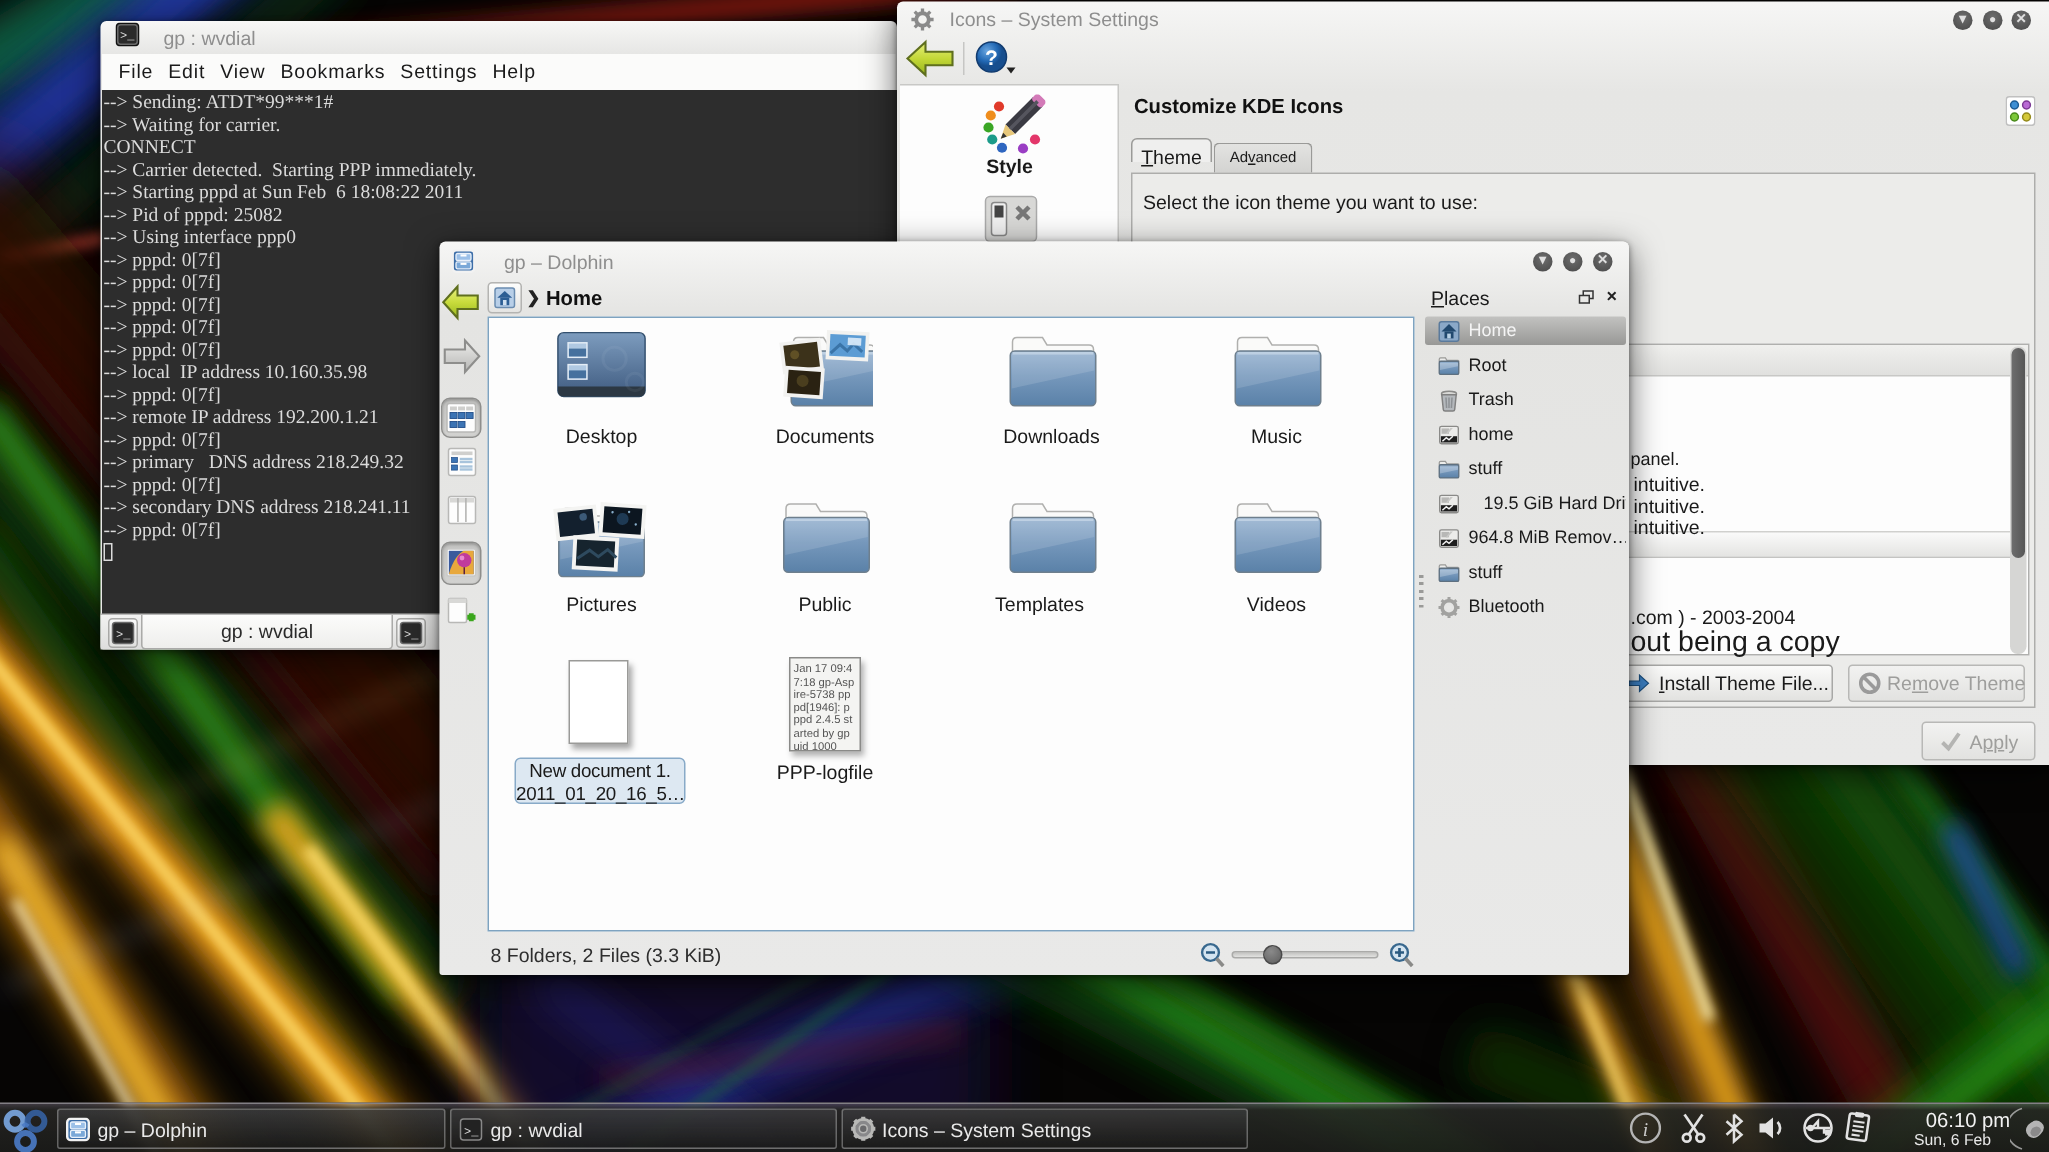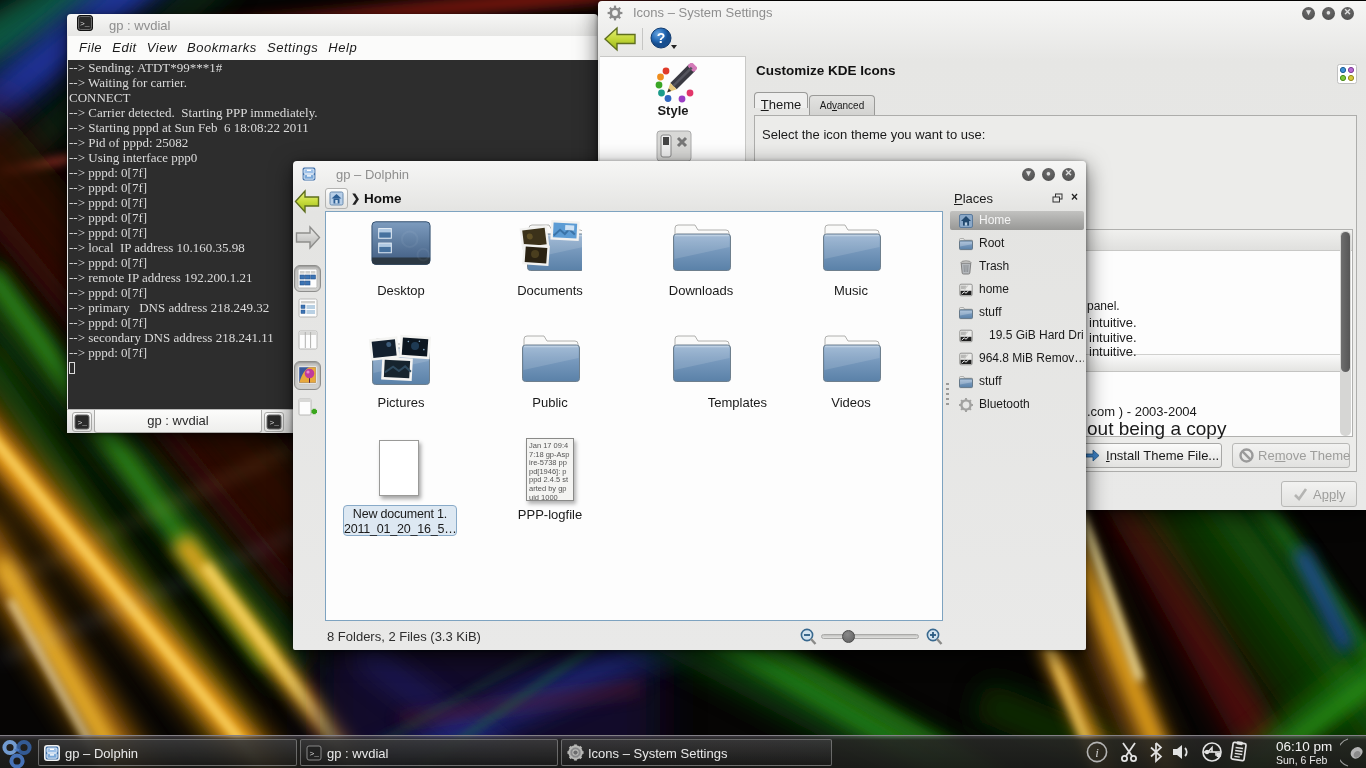--- a/index.html
+++ b/index.html
@@ -7,21 +7,21 @@
 body{font-family:"Liberation Sans",sans-serif;}
 .abs{position:absolute;}
 
 .win{position:absolute;border-radius:4px 4px 2px 2px;box-shadow:0 6px 22px rgba(0,0,0,.6),0 1px 4px rgba(0,0,0,.45);}
 .tbar{position:absolute;left:0;top:0;right:0;color:#8e8e8e;font-size:13px;}
 .wbtn{position:absolute;width:13px;height:13px;border-radius:50%;background:radial-gradient(circle at 50% 35%,#6e6e6e,#474747);}
 .wbtn span{position:absolute;left:0;top:-1px;width:13px;text-align:center;font-size:9px;color:#e0e0e0;font-weight:bold;line-height:13px;}
 
 #term{left:67px;top:14px;width:531px;height:419px;background:linear-gradient(#f7f7f6,#e3e3e1 26px,#e9e9e8);}
 #term .menu{position:absolute;left:1px;right:1px;top:22px;height:24px;background:#fbfbfa;color:#1a1a1a;font-size:13px;}
-#term .menu span{margin-right:10px;letter-spacing:.55px;font-style:italic;}
+#term .menu span{margin-right:10px;letter-spacing:.55px;}
 #tscreen{position:absolute;left:1px;top:46px;width:530px;height:363px;background:#2d2d2d;color:#dbdbdb;}
 #tscreen pre{margin:0;padding:0px 0 0 1px;font-family:Liberation Serif, serif;font-size:13px;line-height:15px;letter-spacing:0px;}
 #ttabs{position:absolute;left:0;bottom:0;width:530px;height:24px;background:linear-gradient(#f2f2f1,#dddddc);border-top:1px solid #b9b9b8;}
 
 #syss{left:598px;top:1px;width:768px;height:509px;background:linear-gradient(#f6f6f5,#e6e6e4 60px,#e9e9e8);border-radius:4px 0 0 4px;}
 
 #dolph{left:293px;top:161px;width:793px;height:489px;background:linear-gradient(#f6f6f5,#e4e4e2 50px,#e9e9e8);}
 
 #bar{position:absolute;left:0;top:735px;width:1366px;height:33px;border-top:1px solid rgba(165,162,170,.75);background:linear-gradient(rgba(105,98,112,.55),rgba(38,38,36,.9) 4px,rgba(28,28,26,.93));}
 .task{position:absolute;top:3px;height:27px;border:1px solid rgba(160,160,160,.55);border-radius:2px;background:linear-gradient(rgba(90,90,95,.35),rgba(25,25,25,.25));color:#e9e9e9;font-size:13px;}
@@ -558,21 +558,21 @@
         </g>
       </svg>
     <div class="abs lb" style="left:58px;top:234px;width:100px;text-align:center">Pictures</div>
     <svg class="abs" style="left:226px;top:169px" width="62" height="54">
         <use href="#folder" width="64" height="54"></use>
       </svg>
     <div class="abs lb" style="left:207px;top:234px;width:100px;text-align:center">Public</div>
     <svg class="abs" style="left:377px;top:169px" width="62" height="54">
         <use href="#folder" width="64" height="54"></use>
       </svg>
-    <div class="abs lb" style="left:374px;top:234px;width:100px;text-align:right">Templates</div>
+    <div class="abs lb" style="left:350px;top:234px;width:100px;text-align:center">Templates</div>
     <svg class="abs" style="left:527px;top:169px" width="62" height="54">
         <use href="#folder" width="64" height="54"></use>
       </svg>
     <div class="abs lb" style="left:508px;top:234px;width:100px;text-align:center">Videos</div>
 
     <div class="abs" style="left:86px;top:279px;width:40px;height:56px;background:#fff;border:1px solid #9a9a98;box-shadow:2px 3px 4px rgba(0,0,0,.35)"></div>
     <div class="abs" style="left:50px;top:344px;width:114px;height:31px;background:#dde8f2;border:1px solid #88aac8;border-radius:4px;text-align:center;line-height:15px;padding-top:1px;font-size:12.5px;letter-spacing:-.2px">New document 1.<br>2011_01_20_16_5…</div>
     <div class="abs" style="left:233px;top:277px;width:48px;height:63px;background:#f4f4f2;border:1px solid #8a8a88;box-shadow:2px 3px 4px rgba(0,0,0,.3);overflow:hidden">
         <div style="font-size:7.5px;line-height:8.6px;color:#555;padding:3px 2px;text-align:left">Jan 17 09:4 7:18 gp-Asp ire-5738 pp pd[1946]: p ppd 2.4.5 st arted by gp uid 1000</div>
       </div>
@@ -677,20 +677,20 @@
         <rect x="4" y="3" width="13" height="17" rx="1.5" fill="none" stroke="#e2e2e2" stroke-width="1.7"></rect>
         <rect x="7.5" y="1.5" width="6" height="3.4" rx="1" fill="#e2e2e2"></rect>
         <g stroke="#e2e2e2" stroke-width="1.4">
           <line x1="7" y1="8" x2="14.5" y2="8"></line>
           <line x1="7" y1="11" x2="14.5" y2="11"></line>
           <line x1="7" y1="14" x2="14.5" y2="14"></line>
           <line x1="7" y1="17" x2="12.5" y2="17"></line>
         </g>
       </g>
     </svg>
-  <div style="position:absolute;left:1276px;top:3px;width:72px;text-align:left;color:#f2f2f2;font-size:13.5px">06:10 pm</div>
+  <div style="position:absolute;left:1276px;top:3px;width:72px;text-align:center;color:#f2f2f2;font-size:13.5px">06:10 pm</div>
   <div style="position:absolute;left:1276px;top:18px;width:72px;text-align:left;color:#e8e8e8;font-size:10.5px">Sun, 6 Feb</div>
   <svg style="position:absolute;left:1340px;top:0px" width="26" height="33" viewBox="0 0 26 33">
       <path d="M8 3 A 14 14 0 0 0 8 30" fill="none" stroke="#c0c0c0" stroke-width="1.2" opacity=".75"></path>
       <path d="M12 14 q5 -5 9 -1.5 q3.5 3 -0.5 7.5 q-4 4.5 -8 1.5 q-3.5 -3.5 -0.5 -7.5 z" fill="#b4b4b4"></path>
       <path d="M15 16 q3 -2 5 0 q1.5 2 -1 4.5 q-2.5 2 -4.5 0.5 q-2 -2 0.5 -5 z" fill="#8a8a8a"></path>
     </svg>
 </div>
 
 </body></html>

